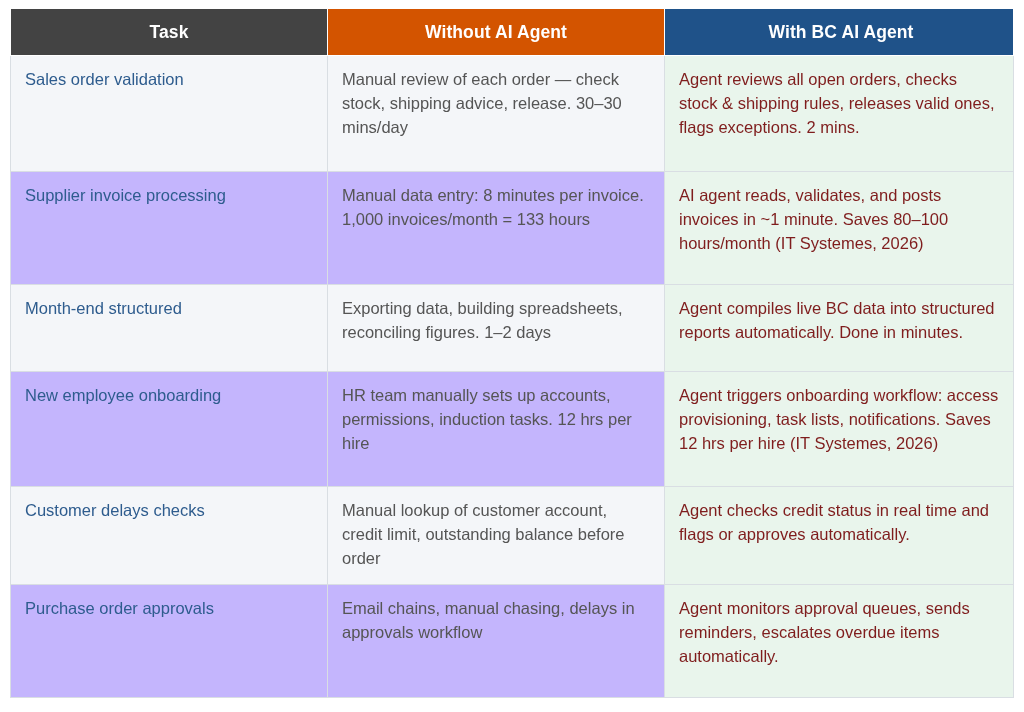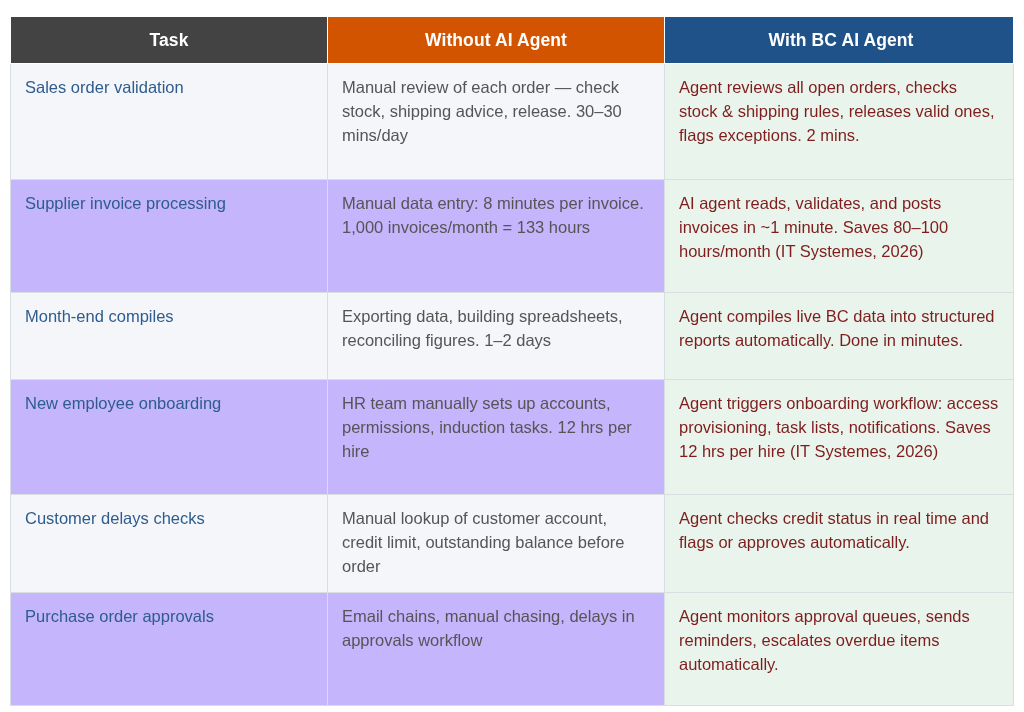--- a/index.html
+++ b/index.html
@@ -11,21 +11,21 @@
     overflow: hidden;
   }
   body {
     font-family: "Liberation Sans", sans-serif;
     -webkit-font-smoothing: antialiased;
   }
 
   .sheet {
     position: absolute;
     left: 10px;
-    top: 16px;
+    top: 8px;
     width: 1003px;
   }
 
   table.comparison {
     border-collapse: collapse;
     table-layout: fixed;
     width: 1003px;
   }
 
   col.c-task    { width: 317px; }
@@ -102,21 +102,21 @@
         <td class="cell-task">Sales order validation</td>
         <td class="cell-without">Manual review of each order — check stock, shipping advice, release. 30–30 mins/day</td>
         <td class="cell-with">Agent reviews all open orders, checks stock &amp; shipping rules, releases valid ones, flags exceptions. 2 mins.</td>
       </tr>
       <tr class="stripe-even row-h-2">
         <td class="cell-task">Supplier invoice processing</td>
         <td class="cell-without">Manual data entry: 8 minutes per invoice. 1,000 invoices/month = 133 hours</td>
         <td class="cell-with">AI agent reads, validates, and posts invoices in ~1 minute. Saves 80–100 hours/month (IT Systemes, 2026)</td>
       </tr>
       <tr class="stripe-odd row-h-3">
-        <td class="cell-task">Month-end compiles</td>
+        <td class="cell-task">Month-end structured</td>
         <td class="cell-without">Exporting data, building spreadsheets, reconciling figures. 1–2 days</td>
         <td class="cell-with">Agent compiles live BC data into structured reports automatically. Done in minutes.</td>
       </tr>
       <tr class="stripe-even row-h-4">
         <td class="cell-task">New employee onboarding</td>
         <td class="cell-without">HR team manually sets up accounts, permissions, induction tasks. 12 hrs per hire</td>
         <td class="cell-with">Agent triggers onboarding workflow: access provisioning, task lists, notifications. Saves 12 hrs per hire (IT Systemes, 2026)</td>
       </tr>
       <tr class="stripe-odd row-h-5">
         <td class="cell-task">Customer delays checks</td>

